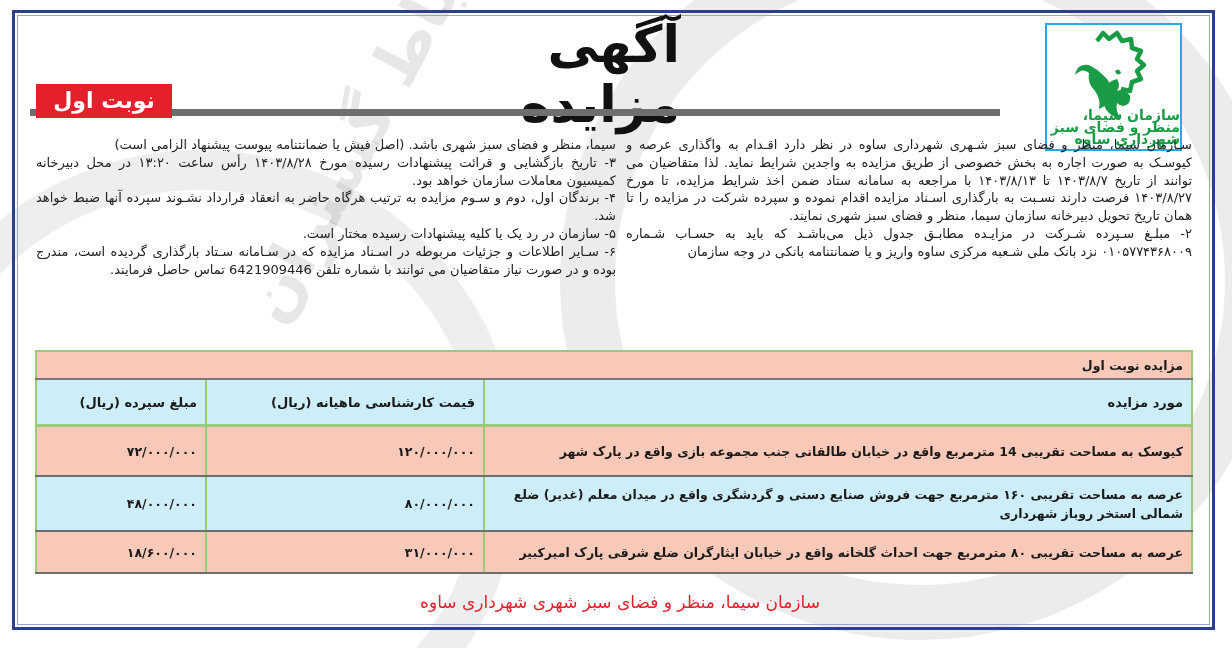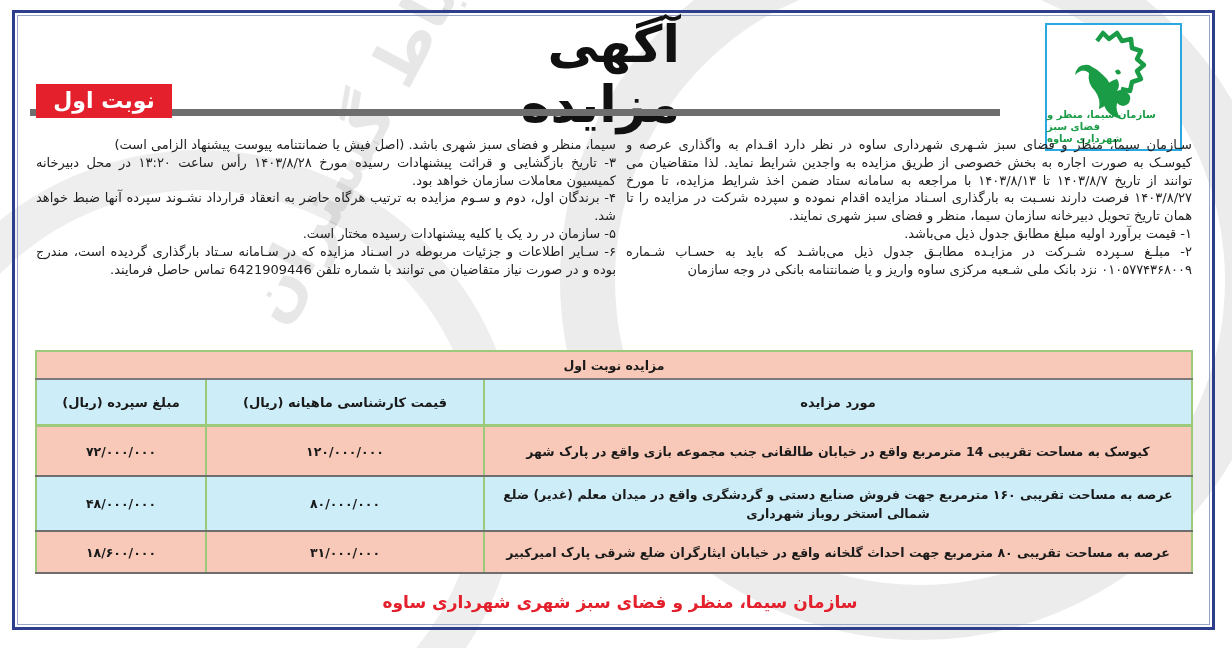--- a/index.html
+++ b/index.html
@@ -22,22 +22,22 @@
   .watermark-text {
     position: absolute; color: rgba(120,120,120,0.18); font-weight: bold; pointer-events: none;
     font-family: "DejaVu Sans", sans-serif;
   }
   .logo-box {
     position: absolute; left: 1045px; top: 23px; width: 137px; height: 128px;
     border: 2px solid #2aa8e0; box-sizing: border-box; background: #fff;
   }
   .logo-box svg { position: absolute; left: 12px; top: 2px; }
   .logo-caption {
-    position: absolute; left: 0; right: 0; bottom: 4px; text-align: left;
-    color: #1a9c46; font-size: 10px; font-weight: bold; line-height: 12px; direction: rtl; margin-top: 6px;
+    position: absolute; left: 0; right: 0; bottom: 4px; text-align: right;
+    color: #1a9c46; font-size: 14px; font-weight: bold; line-height: 12px; direction: rtl; margin-top: 6px;
   }
   .title {
     position: absolute; left: 380px; top: 15px; width: 300px; 
     font-size: 51px; font-weight: bold; color: #111; direction: rtl; line-height: 60px;
   }
   .gray-bar {
     position: absolute; left: 30px; top: 109px; width: 970px; height: 7px; background: #6e6e6e;
   }
   .red-badge {
     position: absolute; left: 36px; top: 84px; width: 136px; height: 34px; background: #e3202b;
@@ -47,32 +47,32 @@
     position: absolute; direction: rtl; text-align: justify; font-size: 13px; line-height: 17.8px; color: #222;
   }
   .para p { margin: 0; }
   .para-right { left: 626px; top: 136px; width: 566px; }
   .para-left { left: 36px; top: 136px; width: 580px; }
   table.auction {
     position: absolute; left: 35px; top: 350px; width: 1158px; border-collapse: collapse;
     direction: rtl; font-size: 12.5px; font-weight: bold;
   }
   table.auction td, table.auction th {
-    border-left: 2px solid #9cc97a; border-right: 2px solid #9cc97a; text-align: center; padding: 0 8px;
+    border-left: 2px solid #9cc97a; border-right: 2px solid #9cc97a; text-align: right; padding: 0 8px;
   }
   .row-title td { background: #f8c9b8; height: 26px; border-bottom: 2px solid #7a7a7a; border-top: 2px solid #9cc97a; font-size: 12.5px; }
   .row-head td { background: #cdeef9; height: 44px; border-bottom: 3px solid #9cc97a; font-size: 13px; margin-top: 32px; }
   .row-peach td { background: #f8c9b8; }
   .row-blue td { background: #cdeef9; }
   .r1 td { height: 48px; border-bottom: 2px solid #6e6e6e; }
   .r2 td { height: 53px; border-bottom: 2px solid #6e6e6e; line-height: 19px; }
   .r3 td { height: 40px; border-bottom: 2px solid #6e6e6e; }
   .footer {
     position: absolute; left: 300px; top: 592px; width: 640px; text-align: center; direction: rtl;
-    color: #e3202b; font-size: 17px; font-weight: bold;
+    color: #e3202b; font-size: 17px; font-weight: normal;
   }
 </style>
 </head>
 <body>
 
 <div class="bg-arc" style="left:-120px; top:150px; width:640px; height:640px; border-color:rgba(120,120,120,0.13);"></div>
 <div class="bg-arc" style="left:560px; top:-80px; width:720px; height:720px; border-width:55px; border-color:rgba(120,120,120,0.14);"></div>
 <div class="watermark-text" style="left:230px; top:300px; font-size:64px; transform:rotate(-62deg); transform-origin:left top;">ارتباط گستران</div>
 
 <div class="frame-outer"></div>
@@ -94,21 +94,20 @@
     <div>شهرداری ساوه</div>
   </div>
 </div>
 
 <div class="title">آگهی مزایده</div>
 <div class="gray-bar"></div>
 <div class="red-badge">نوبت اول</div>
 
 <div class="para para-right">
   <p>سـازمان سیما، منظر و فضای سبز شـهری شهرداری ساوه در نظر دارد اقـدام به واگذاری عرصه و کیوسـک به صورت اجاره به بخش خصوصی از طریق مزایده به واجدین شرایط نماید. لذا متقاضیان می توانند از تاریخ ۱۴۰۳/۸/۷ تا ۱۴۰۳/۸/۱۳ با مراجعه به سامانه ستاد ضمن اخذ شرایط مزایده، تا مورخ ۱۴۰۳/۸/۲۷ فرصت دارند نسـبت به بارگذاری اسـناد مزایده اقدام نموده و سپرده شرکت در مزایده را تا همان تاریخ تحویل دبیرخانه سازمان سیما، منظر و فضای سبز شهری نمایند.</p>
-  <p>۱- قیمت برآورد اولیه مبلغ مطابق جدول ذیل می‌باشد.</p>
   <p>۲- مبلـغ سـپرده شـرکت در مزایـده مطابـق جدول ذیل می‌باشـد که باید به حسـاب شـماره ۰۱۰۵۷۷۴۳۶۸۰۰۹ نزد بانک ملی شـعبه مرکزی ساوه واریز و یا ضمانتنامه بانکی در وجه سازمان</p>
 </div>
 
 <div class="para para-left">
   <p>سیما، منظر و فضای سبز شهری باشد. (اصل فیش یا ضمانتنامه پیوست پیشنهاد الزامی است)</p>
   <p>۳- تاریخ بازگشایی و قرائت پیشنهادات رسیده مورخ ۱۴۰۳/۸/۲۸ رأس ساعت ۱۳:۲۰ در محل دبیرخانه کمیسیون معاملات سازمان خواهد بود.</p>
   <p>۴- برندگان اول، دوم و سـوم مزایده به ترتیب هرگاه حاضر به انعقاد قرارداد نشـوند سپرده آنها ضبط خواهد شد.</p>
   <p>۵- سازمان در رد یک یا کلیه پیشنهادات رسیده مختار است.</p>
   <p>۶- سـایر اطلاعات و جزئیات مربوطه در اسـناد مزایده که در سـامانه سـتاد بارگذاری گردیده است، مندرج بوده و در صورت نیاز متقاضیان می توانند با شماره تلفن 6421909446 تماس حاصل فرمایند.</p>
 </div>

